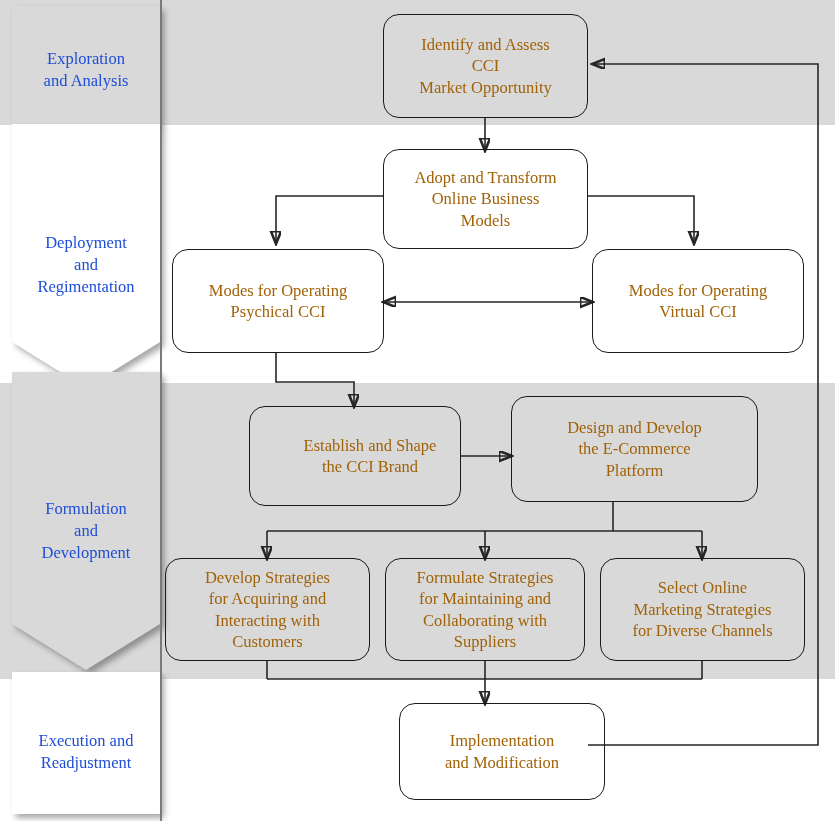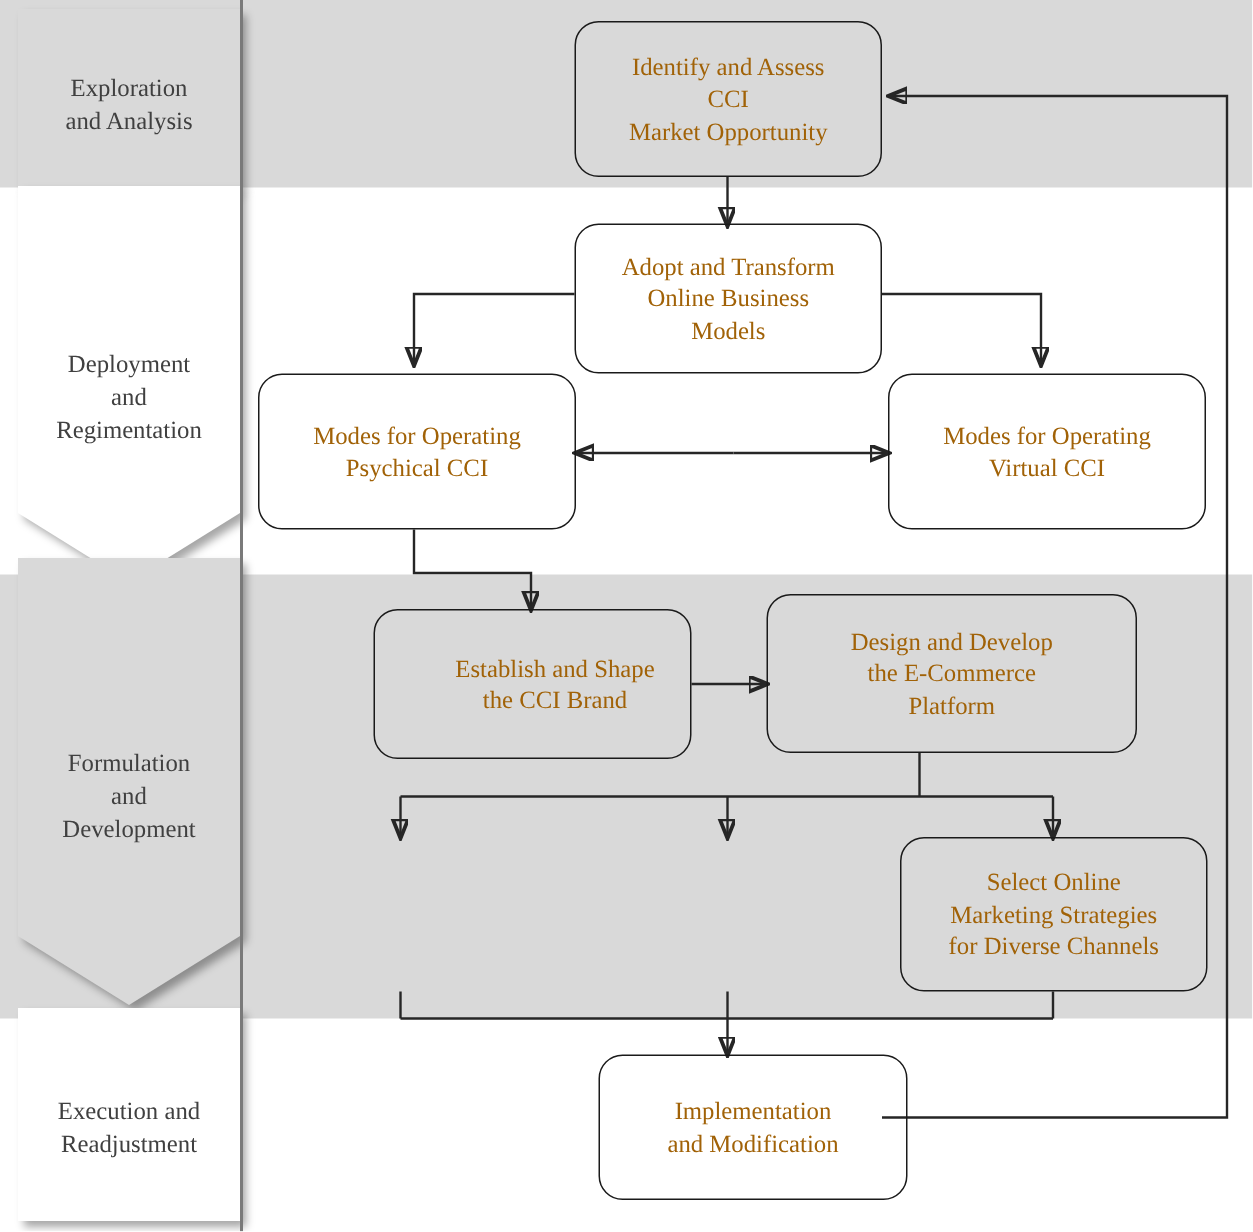--- a/index.html
+++ b/index.html
@@ -41,21 +41,21 @@
   }
   .chev-grey .chev-shape { background: #d9d9d9; }
   .chev-white .chev-shape { background: #ffffff; }
   .chev-label {
     position: absolute;
     left: 0;
     width: 148px;
     text-align: center;
     font-size: 16.5px;
     line-height: 1.32;
-    color: #404040;
+    color: #1d4ed8;
     white-space: pre-line;
   }
   
   .rail-divider {
     position: absolute;
     top: 0;
     left: 160px;
     width: 2px;
     height: 821px;
     background: #7a7a7a;
@@ -174,21 +174,29 @@
   <div class="node" style="left:592px;top:249px;width:212px;height:104px;">Modes for Operating
 Virtual CCI</div>
 
   <div class="node" style="left:249px;top:406px;width:212px;height:100px;padding-left:36px;">Establish and Shape
 the CCI Brand</div>
 
   <div class="node" style="left:511px;top:396px;width:247px;height:106px;">Design and Develop
 the E-Commerce
 Platform</div>
 
-
+  <div class="node" style="left:165px;top:558px;width:205px;height:103px;">Develop Strategies
+for  Acquiring and
+Interacting with
+Customers</div>
+
+  <div class="node" style="left:385px;top:558px;width:200px;height:103px;">Formulate Strategies
+for Maintaining and
+Collaborating with
+Suppliers</div>
 
   <div class="node" style="left:600px;top:558px;width:205px;height:103px;">Select Online
 Marketing Strategies
 for Diverse Channels</div>
 
   <div class="node" style="left:382px;top:703px;width:206px;height:97px;margin-left:17px;">Implementation
 and Modification</div>
 
 </div>
 

